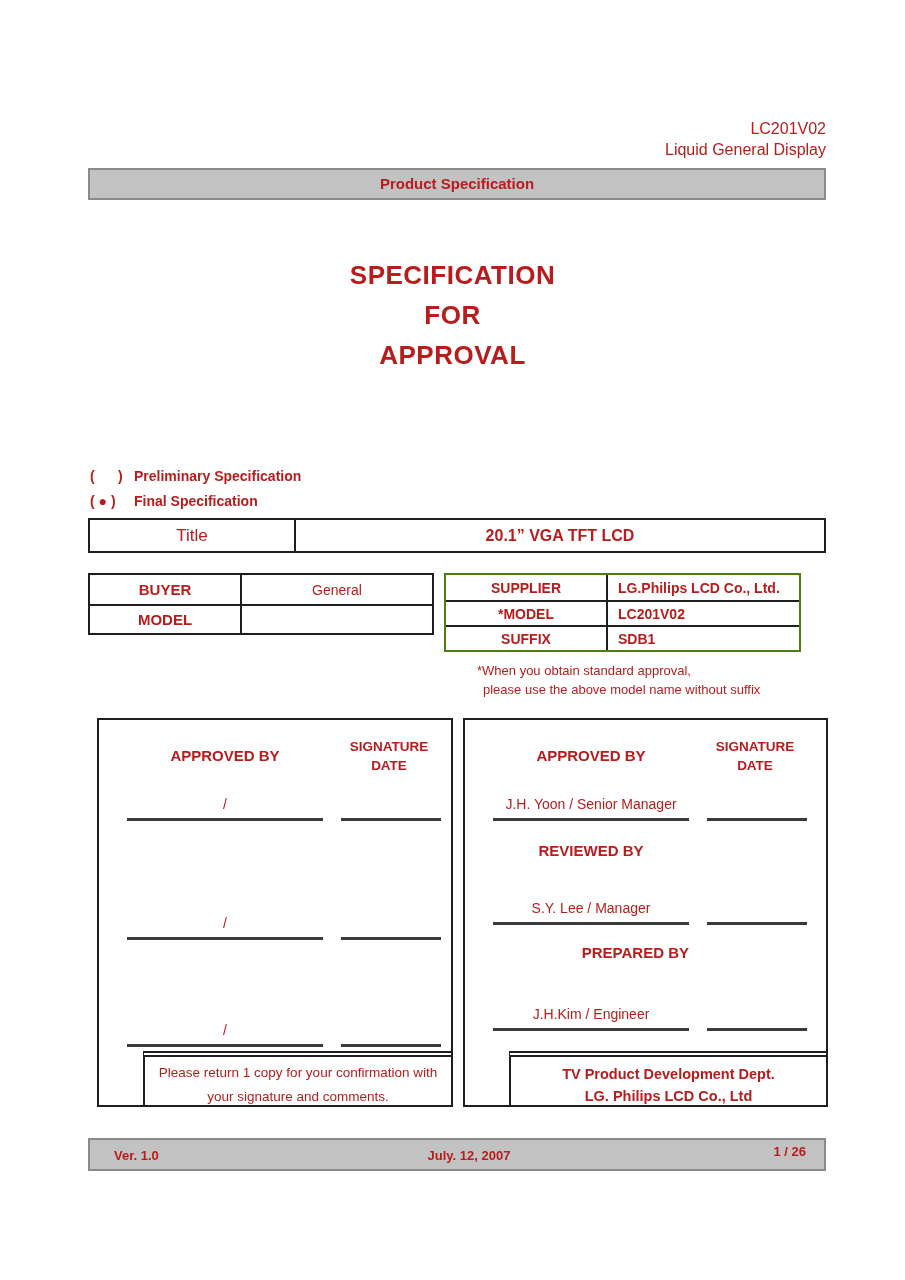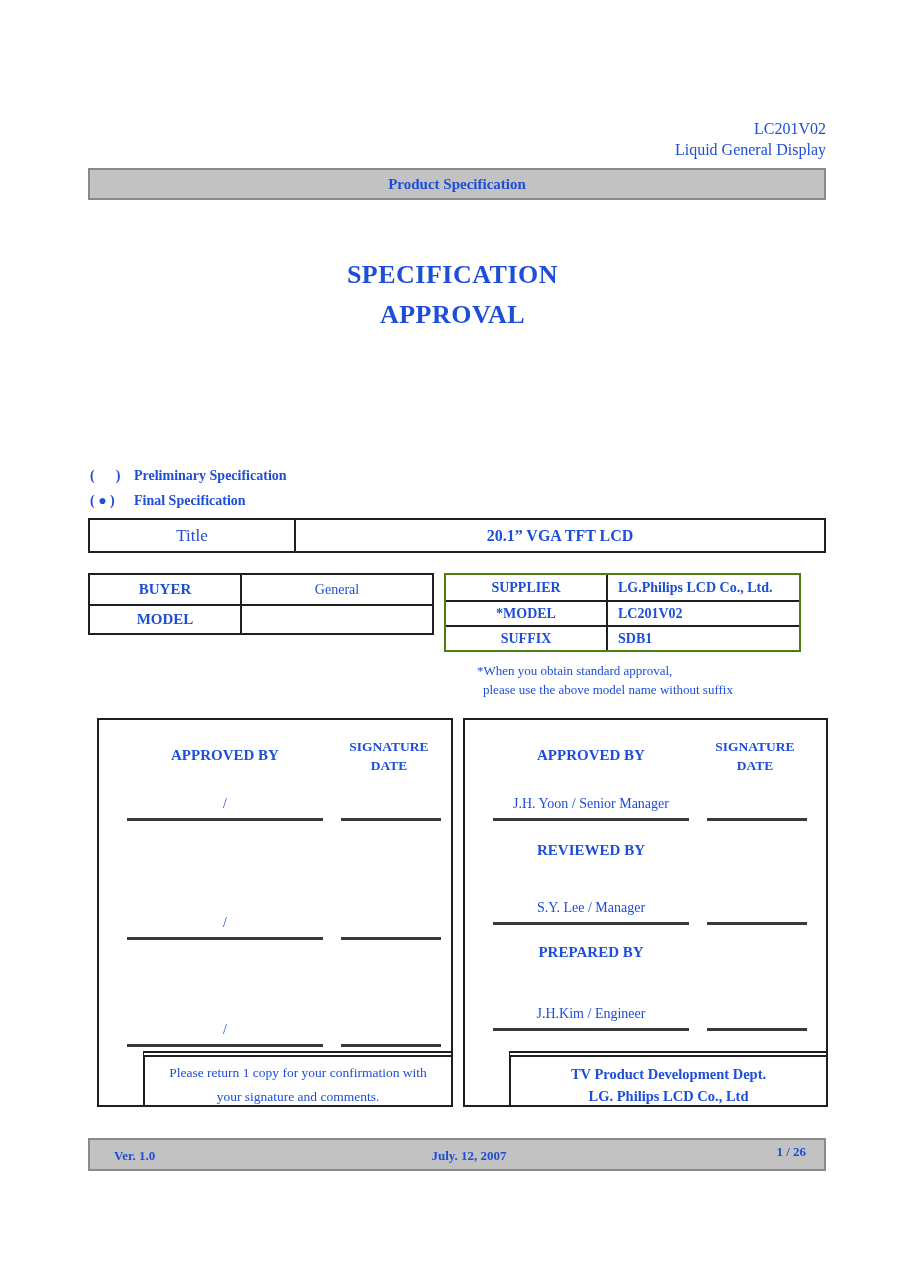--- a/index.html
+++ b/index.html
@@ -2,22 +2,22 @@
 <html><head>
 <meta charset="utf-8">
 <style>
   * { box-sizing: border-box; margin: 0; padding: 0; }
   html, body { background: #ffffff; }
   .page {
     position: relative;
     width: 905px;
     height: 1258px;
     background: #ffffff;
-    font-family: Liberation Serif, serif;
-    color: #1d4ed8;
+    font-family: Liberation Sans, sans-serif;
+    color: #b91c1c;
     overflow: hidden;
   }
   .abs { position: absolute; }
 
   
   .doc-header {
     top: 118px; right: 79px;
     text-align: right;
     font-size: 16px;
     line-height: 21px;
@@ -172,20 +172,21 @@
 
   <div class="abs doc-header">
     <div>LC201V02</div>
     <div>Liquid General Display</div>
   </div>
 
   <div class="abs banner">Product Specification</div>
 
   <div class="abs cover-title">
     <div>SPECIFICATION</div>
+    <div>FOR</div>
     <div>APPROVAL</div>
   </div>
 
   <div class="abs spec-options">
     <div class="spec-option">
       <span class="marker">(      )</span>
       <span class="opt-label">Preliminary Specification</span>
     </div>
     <div class="spec-option">
       <span class="marker">( ● )</span>
@@ -272,21 +273,21 @@
     </div>
 
     <div class="mid-heading" style="top:122px;">REVIEWED BY</div>
 
     <div class="sig-row" style="top:179px;">
       <div class="sig-name">S.Y. Lee / Manager</div>
       <div class="line-long"></div>
       <div class="line-short"></div>
     </div>
 
-    <div class="mid-heading" style="top:224px;">PREPARED BY</div>
+    <div class="mid-heading" style="top:224px;text-align:right;">PREPARED BY</div>
 
     <div class="sig-row" style="top:285px;">
       <div class="sig-name">J.H.Kim / Engineer</div>
       <div class="line-long"></div>
       <div class="line-short"></div>
     </div>
 
     <div class="box-footer">
       <div>TV Product Development Dept.</div>
       <div>LG. Philips LCD Co., Ltd</div>

